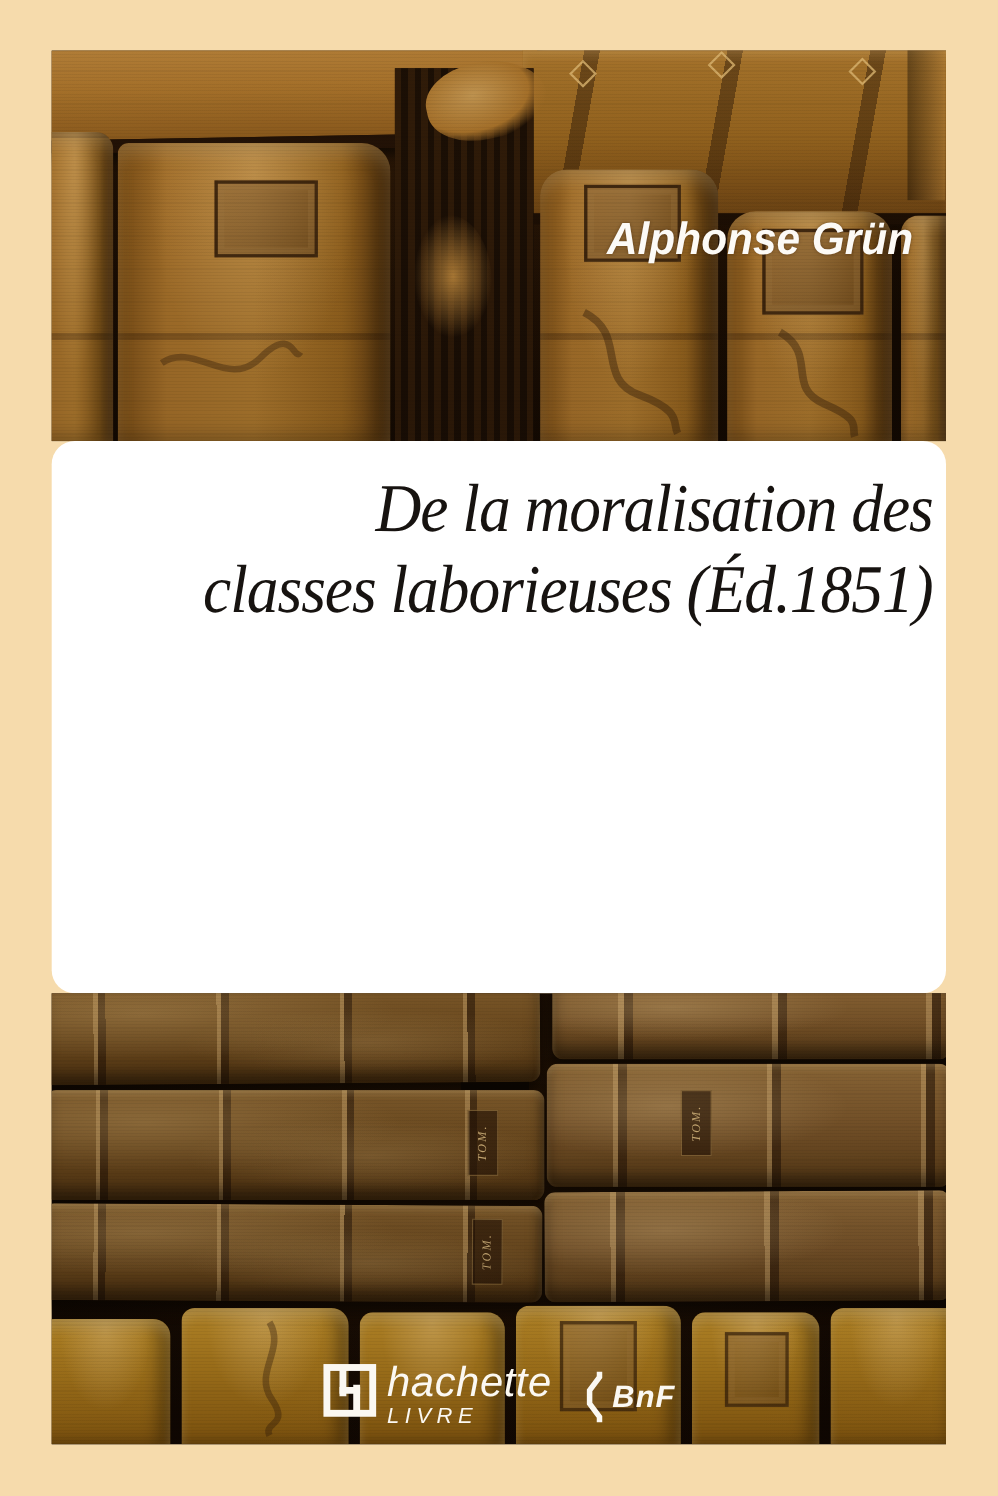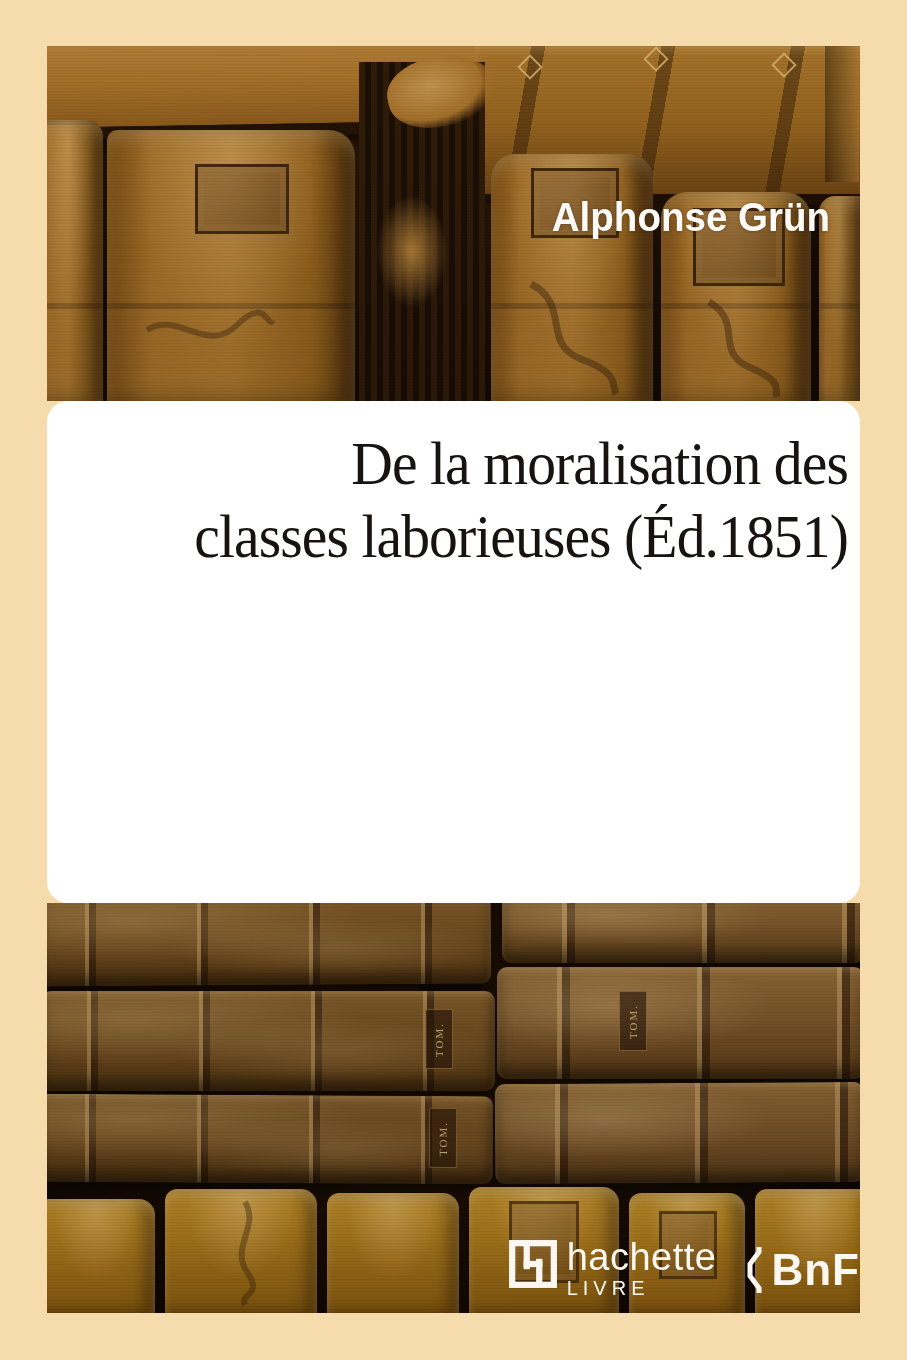--- a/index.html
+++ b/index.html
@@ -1,21 +1,21 @@
 <!DOCTYPE html>
 <html><head>
 <meta charset="utf-8">
 <style>
   html,body{margin:0;padding:0;}
   body{
     width:907px;height:1360px;position:relative;overflow:hidden;
     background:#f6dbac;
     font-family:"Liberation Sans", sans-serif;
   }
-  .content{position:absolute;left:47px;top:46px;width:813px;height:1234px;}
+  .content{position:absolute;left:47px;top:46px;width:813px;height:1234px;font-style:italic;}
 
   
   .photo-top{
     position:absolute;top:0;left:0;width:813px;height:355px;overflow:hidden;
     background:radial-gradient(ellipse at 45% 30%, #241305 0%, #0d0601 75%);
   }
   .shelf-strip-left{
     position:absolute;left:-6px;top:-4px;width:448px;height:82px;
     transform:rotate(-1deg);
     background:linear-gradient(180deg,#b5813a 0%,#a9742c 45%,#8d5c1e 100%);
@@ -125,28 +125,28 @@
     background:repeating-linear-gradient(0deg, rgba(0,0,0,.05) 0 1px, transparent 1px 3px);
   }
   .glaze{
     position:absolute;inset:0;pointer-events:none;
     background:linear-gradient(180deg, rgba(120,70,15,.08), rgba(40,20,5,.16));
   }
 
   
   .logos{
     position:absolute;left:0;right:0;top:336px;z-index:8;
-    display:flex;justify-content:flex-end;align-items:flex-start;gap:26px;
+    display:flex;justify-content:center;align-items:flex-start;gap:26px;
   }
   .hachette{display:flex;align-items:flex-start;gap:9px;}
   .hachette-text{display:flex;flex-direction:column;color:#fbf8f2;}
   .hachette-word{font-size:38px;line-height:.95;letter-spacing:.5px;}
   .hachette-sub{font-size:20px;letter-spacing:5px;margin-top:2px;}
   .bnf{display:flex;align-items:center;gap:7px;margin-top:5px;color:#fbf8f2;}
-  .bnf-word{font-size:44px;font-weight:700;letter-spacing:1px;}
+  .bnf-word{font-size:28px;font-weight:700;letter-spacing:1px;}
 </style>
 </head>
 <body>
 
 <div class="content">
 
   <div class="photo-top">
     <div class="shelf-strip-left"></div>
     <div class="tops-strip-right">
       <div class="orn" style="left:46px;top:16px;"></div>

